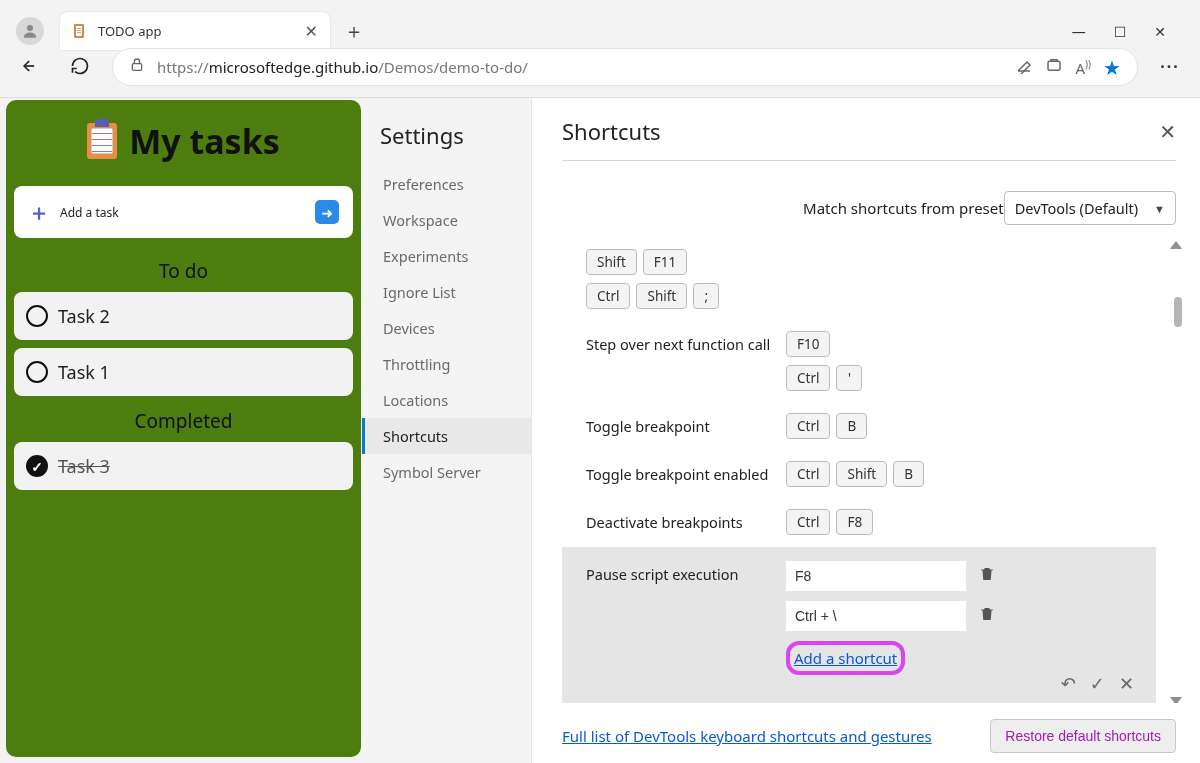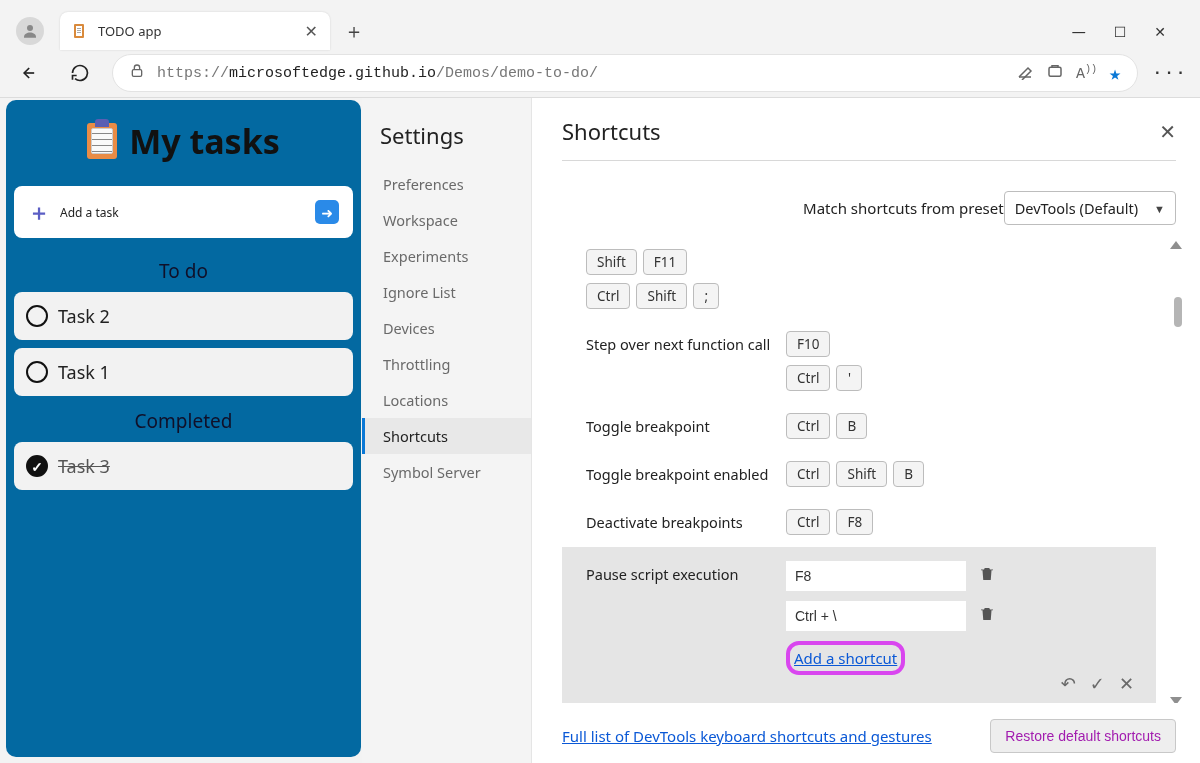--- a/index.html
+++ b/index.html
@@ -46,24 +46,22 @@
   }
   .tab-favicon { width:16px; height:16px; display:flex; align-items:center; justify-content:center; }
   .tab-title { flex:1; }
   .tab-close { color:#555; font-size:16px; cursor:pointer; }
   .new-tab-btn { width:32px; height:32px; display:flex; align-items:center; justify-content:center; border-radius:6px; color:#444; font-size:20px; cursor:pointer;}
   .window-controls { margin-left:auto; display:flex; gap:28px; padding-right:26px; color:#333; }
   .window-controls span { font-size:14px; cursor:pointer; }
   .toolbar {
     height: 50px;
     display:flex;
-    align-items:center;
     padding: 0 12px;
     gap: 14px;
-    font-family: Liberation Mono, monospace;
   }
   .toolbar-btn { width:36px; height:36px; display:flex; align-items:center; justify-content:center; border-radius:6px; color:#333; cursor:pointer; }
   .url-bar {
     flex:1;
     height: 38px;
     background:#fff;
     border-radius: 19px;
     display:flex;
     align-items:center;
     padding: 0 16px;
@@ -82,21 +80,21 @@
 
   
   .content-area {
     display:flex;
     height: calc(763px - 98px);
   }
 
   
   .todo-app {
     width: 355px;
-    background: #0369a1;
+    background: #4d7c0f;
     border-radius: 10px;
     margin: 2px 1px 6px 6px;
     padding: 18px 8px 8px 8px;
   }
   .todo-title {
     display:flex;
     align-items:center;
     justify-content:center;
     gap:12px;
     margin-bottom: 22px;

